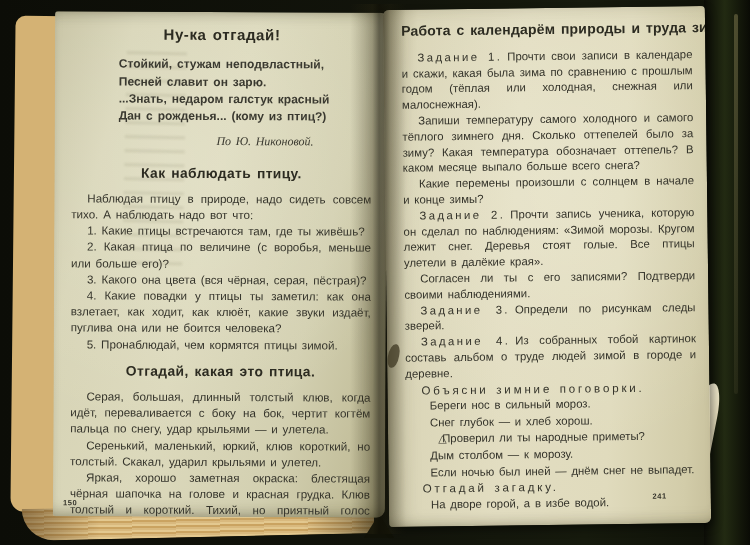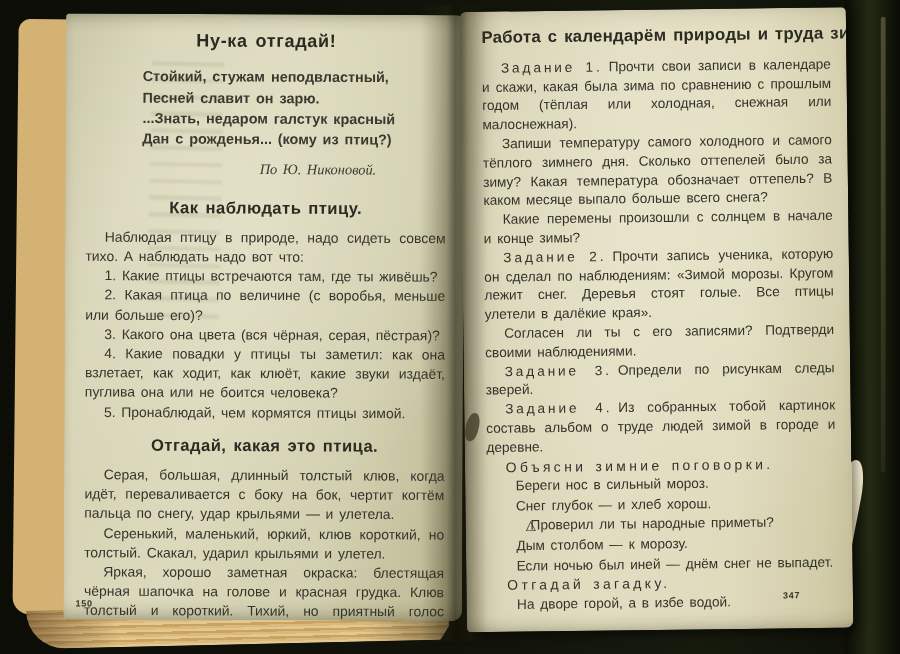--- a/index.html
+++ b/index.html
@@ -165,18 +165,18 @@
         <span class="tri">△</span><span>Проверил ли ты народные приметы?</span>
       </p>
       <div class="indent-block">
         <div>Дым столбом — к морозу.</div>
         <div>Если ночью был иней — днём снег не выпадет.</div>
       </div>
 
       <p class="para spaced-head">Отгадай загадку.</p>
       <div class="indent-block">На дворе горой, а в избе водой.</div>
     </div>
-    <div class="pageno pageno-right">347</div>
+    <div class="pageno pageno-right">241</div>
   </div>
 
   <div class="gutter-shadow"></div>
   <div class="splotch"></div>
 </div>
 
 </body></html>

